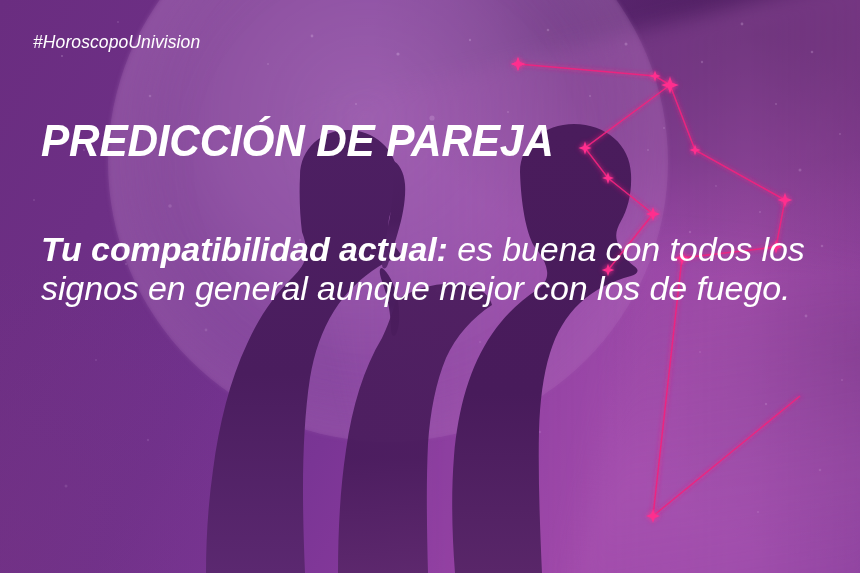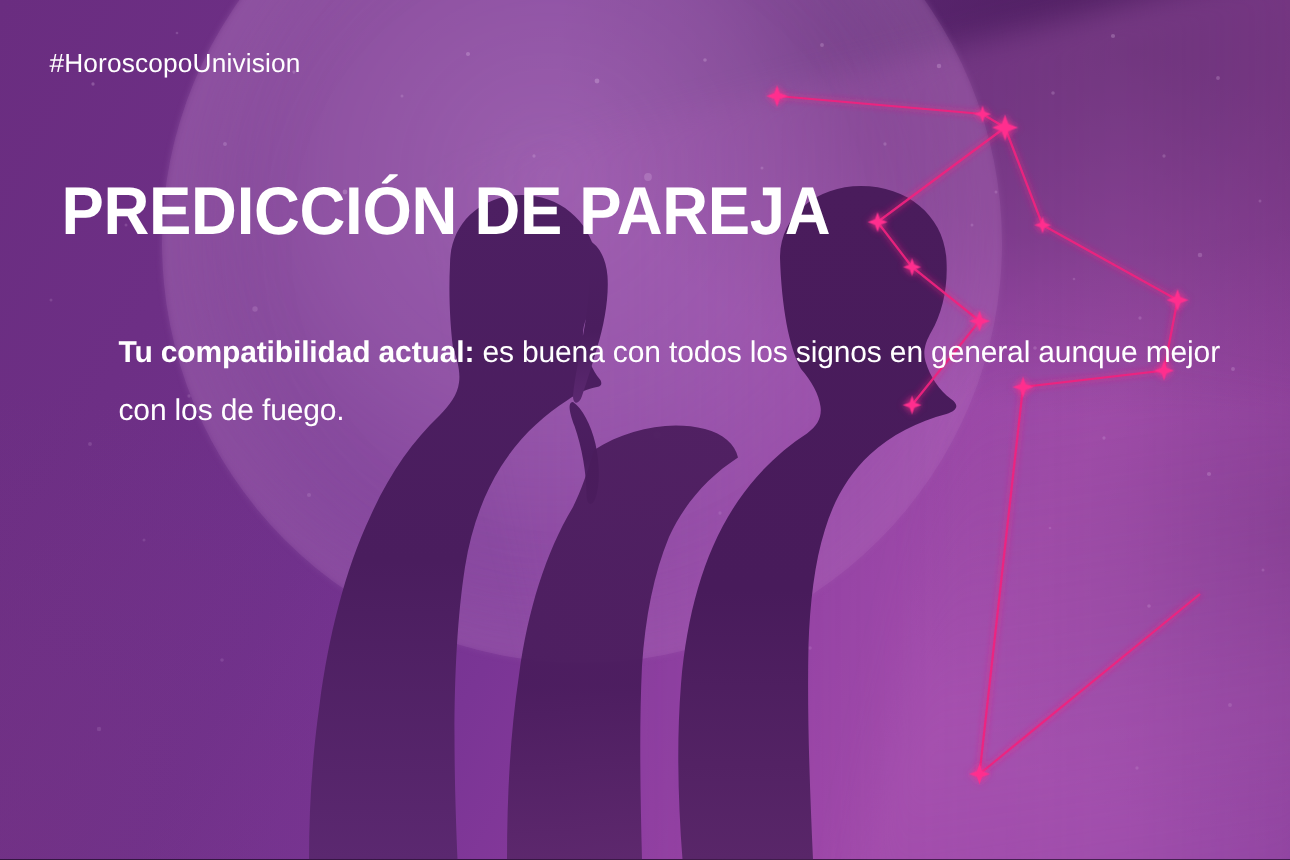--- a/index.html
+++ b/index.html
@@ -113,20 +113,21 @@
   #silhouettes { position: absolute; inset: 0; }
 
   
   #constellation { position: absolute; inset: 0; }
 
   
   #content {
     position: absolute;
     inset: 0;
     padding: 16px;
+    font-style: italic;
   }
   #hashtag {
     position: absolute;
     left: 33px;
     top: 32px;
     color: #ffffff;
     font-size: 17.5px;
     font-weight: 400;
     letter-spacing: .1px;
   }
@@ -144,25 +145,24 @@
     white-space: nowrap;
   }
   #body-copy {
     position: absolute;
     left: 41px;
     top: 196px;
     width: 790px;
     color: #ffffff;
   }
   .para {
-    font-size: 20px;
+    font-size: 34px;
     line-height: 39px;
     font-weight: 400;
     letter-spacing: -0.1px;
-    margin-left: 38px;
   }
   .para + .para { margin-top: 37px; }
   .lead { font-weight: 700; }
 </style>
 </head>
 <body>
 
 <div id="card">
 
   <div class="layer" id="bg-base"></div>

